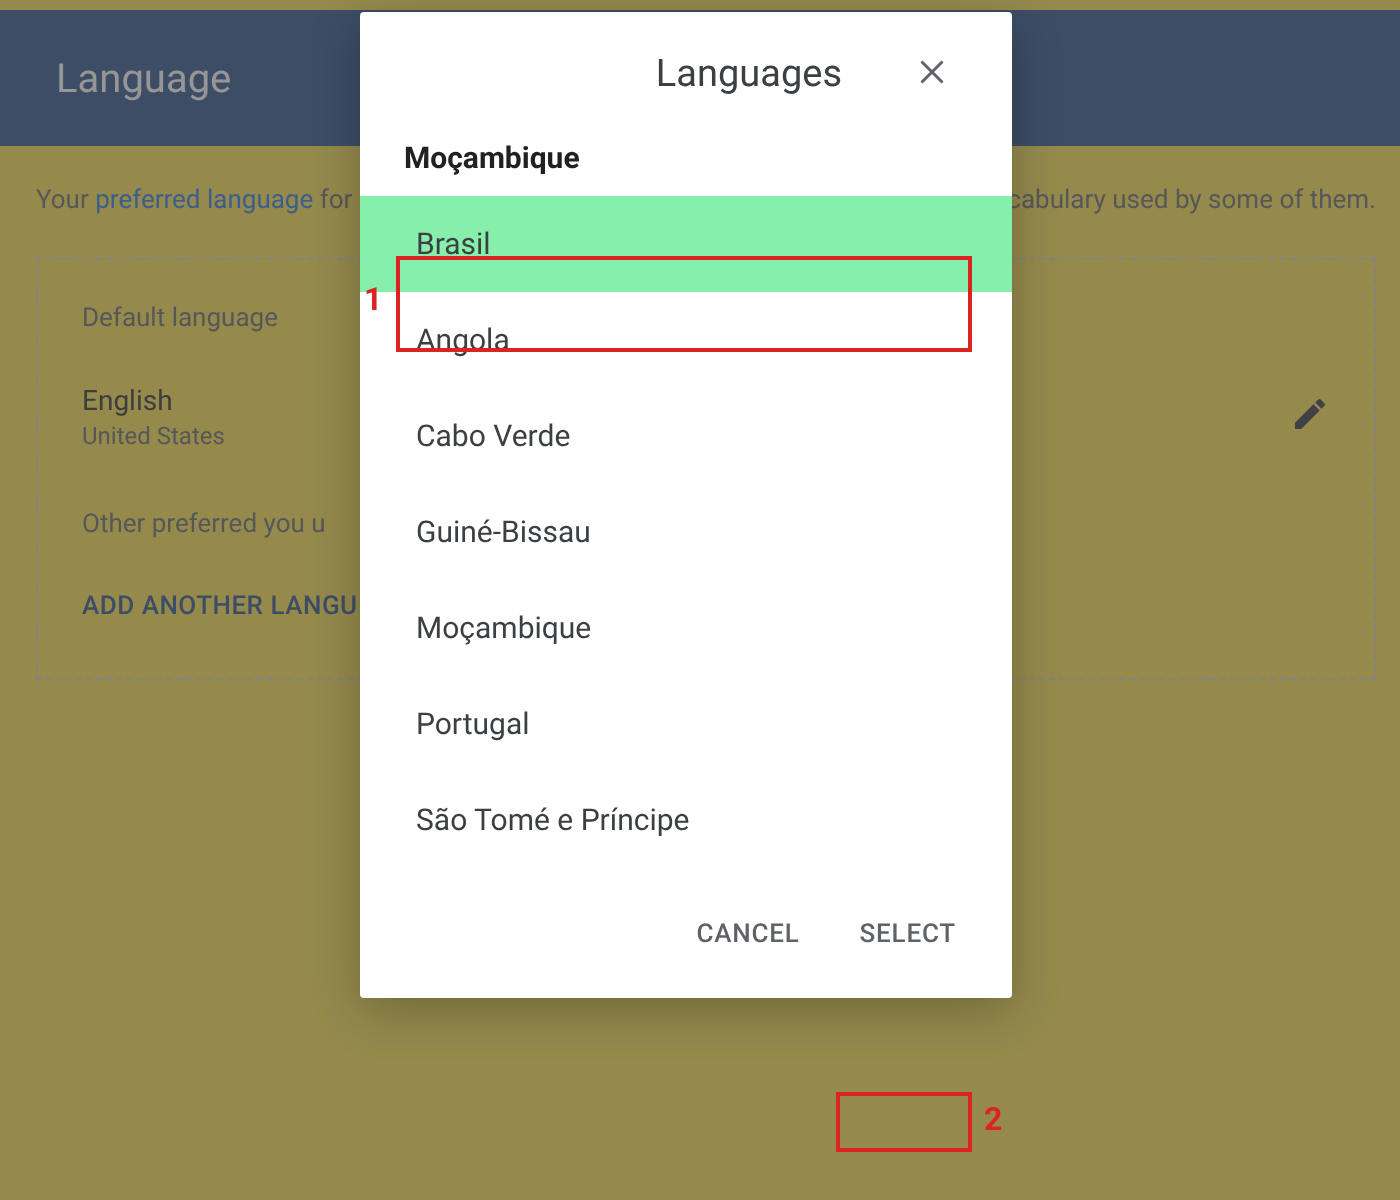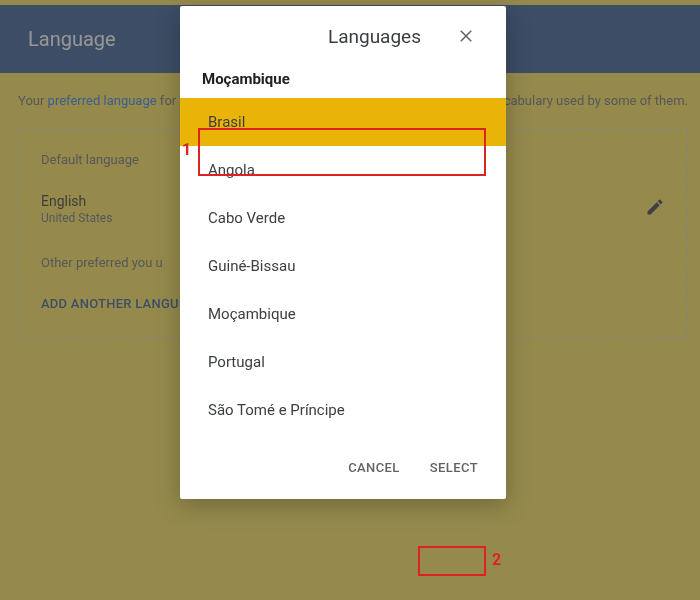--- a/index.html
+++ b/index.html
@@ -123,21 +123,21 @@
     .option {
       height: 48px;
       display: flex;
       align-items: center;
       padding: 0 28px;
       font-size: 15px;
       color: #3c4043;
       cursor: pointer;
     }
     .option.selected {
-      background: #eab308;
+      background: #86efac;
     }
     .dlg-actions {
       display: flex;
       justify-content: flex-end;
       gap: 10px;
       padding: 14px 18px 18px 0;
     }
     .txt-btn {
       font-size: 13px;
       font-weight: 500;

